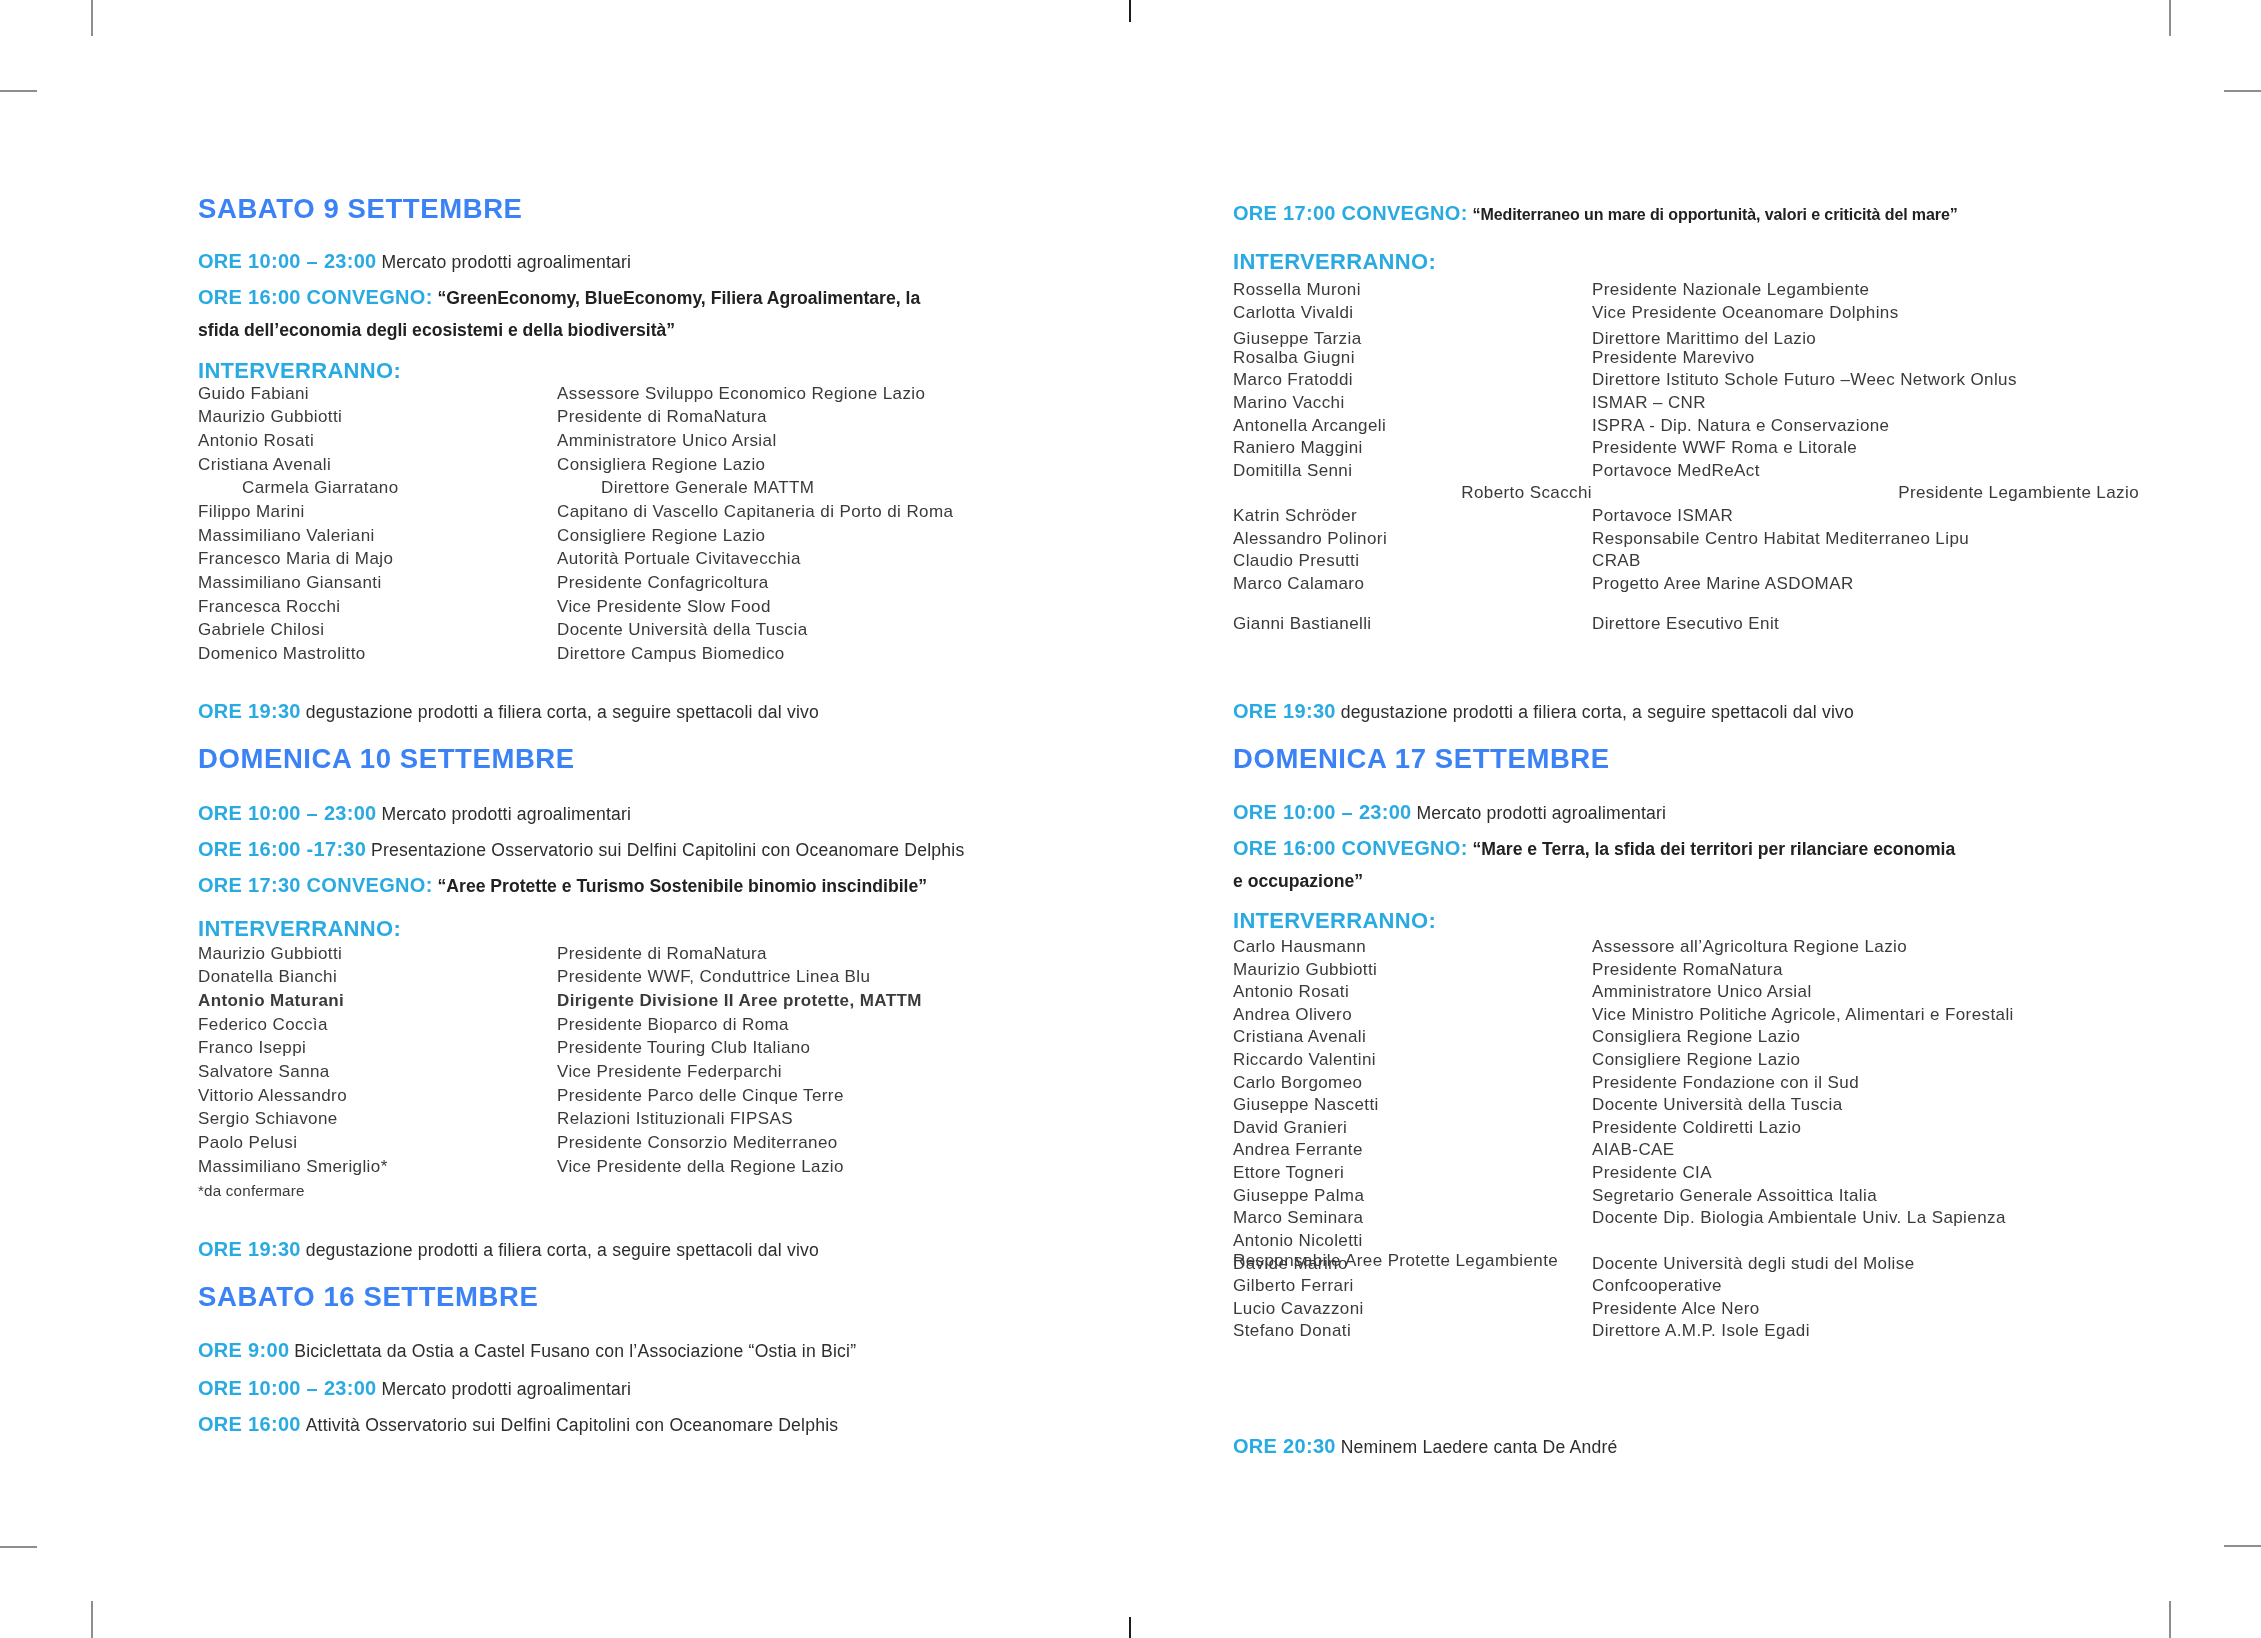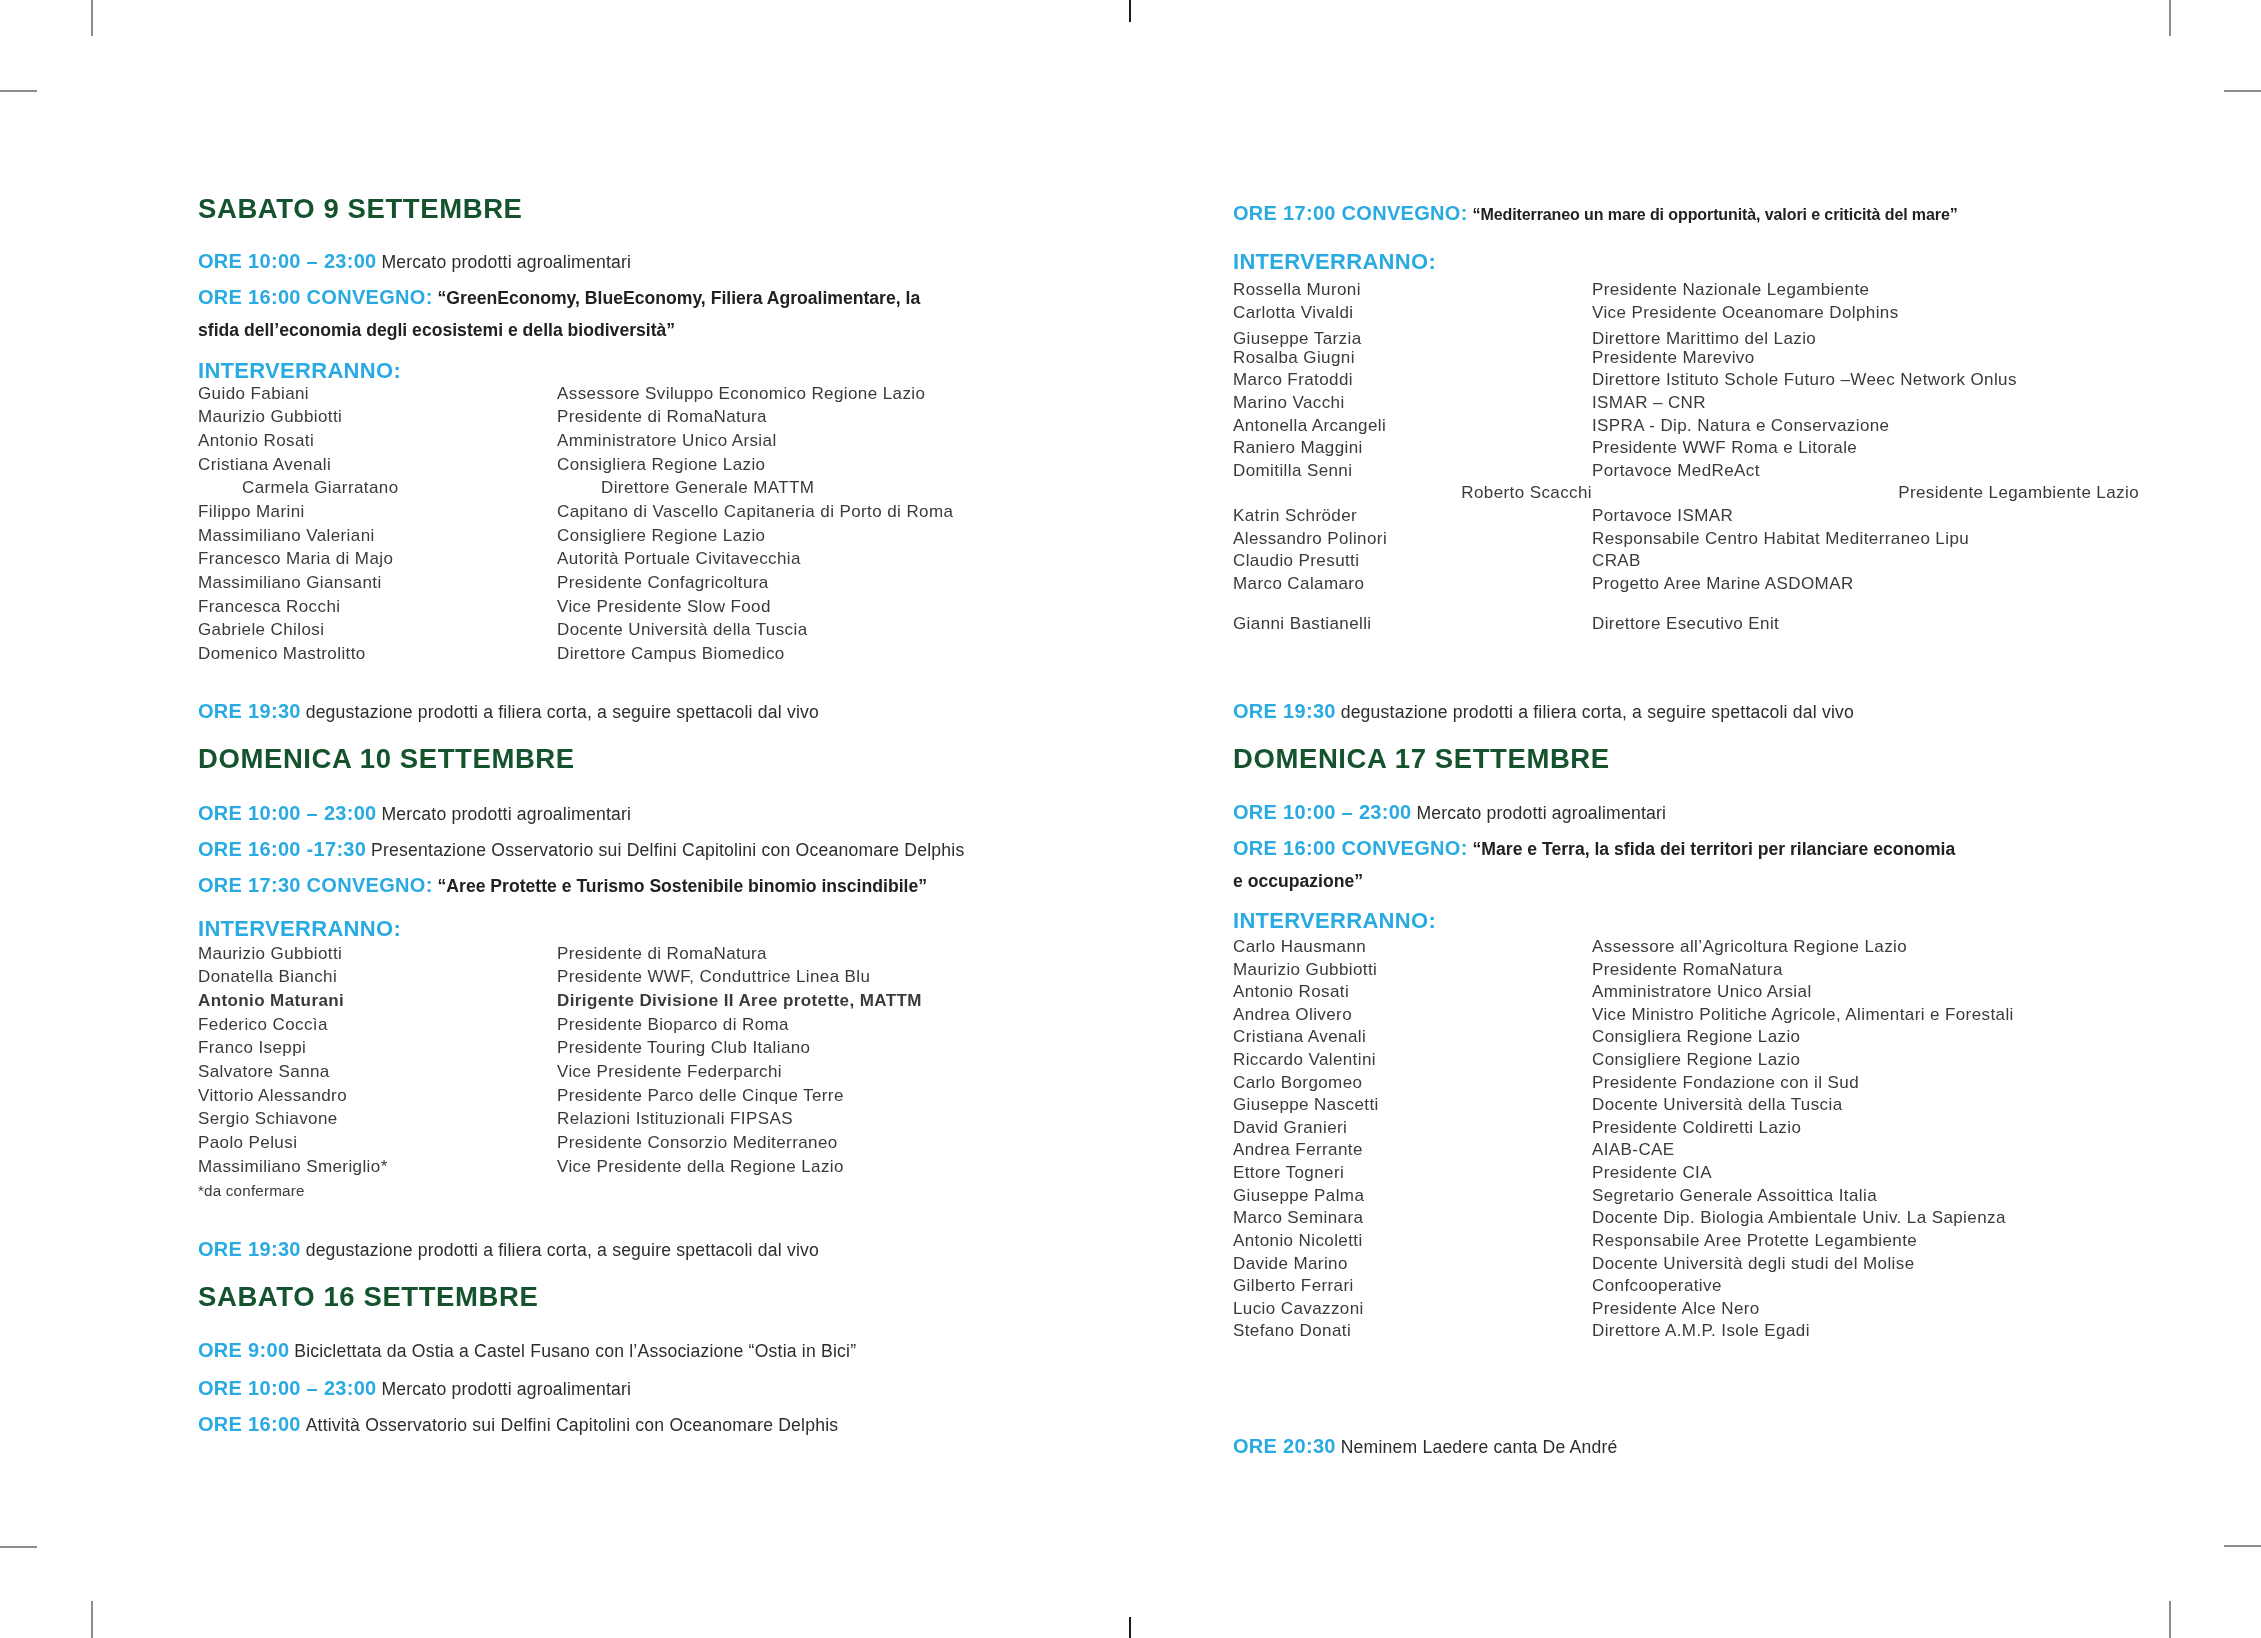--- a/index.html
+++ b/index.html
@@ -2,21 +2,21 @@
 <html style="font-size:9.4px"><head>
 <meta charset="utf-8">
 <style>
   html,body{margin:0;padding:0;background:#ffffff;}
   #page{position:relative;width:2261px;height:1638px;background:#ffffff;overflow:hidden;
         font-family:"Liberation Sans","DejaVu Sans",sans-serif;}
   .col{position:absolute;top:0;height:100%;}
   #col-left{left:198px;width:885px;}
   #col-right{left:1233px;width:906px;}
   .blk{position:absolute;left:0;margin:0;white-space:nowrap;}
-  .day{font-size:27.5px;font-weight:800;color:#14532d;letter-spacing:0.6px;}
+  .day{font-size:27.5px;font-weight:800;color:#3b82f6;letter-spacing:0.6px;}
   .sub{font-size:22px;font-weight:800;color:#29abe2;letter-spacing:0.3px;}
   .line{font-size:17.6px;color:#2b2a29;font-weight:400;line-height:32px;}
   .time{font-size:20px;font-weight:800;color:#29abe2;letter-spacing:0.3px;}
   .desc{font-weight:400;color:#2e2d2c;letter-spacing:0.2px;}
   .desc.b{font-weight:800;color:#222120;letter-spacing:0;}
   .desc.q{font-weight:800;color:#222120;font-size:16px;letter-spacing:-0.1px;}
   .people{position:absolute;left:0;width:100%;}
   .prow{position:absolute;left:0;width:100%;display:flex;font-size:17px;color:#3b3a39;
         font-weight:400;letter-spacing:0.4px;}
   .pname{flex:none;}
@@ -271,21 +271,21 @@
           <span class="prole">Presidente CIA</span>
         </div>
         <div class="prow" style="top: 249px;">
           <span class="pname">Giuseppe Palma</span>
           <span class="prole">Segretario Generale Assoittica Italia</span>
         </div>
         <div class="prow" style="top: 271px;">
           <span class="pname">Marco Seminara</span>
           <span class="prole">Docente Dip. Biologia Ambientale Univ. La Sapienza</span>
         </div>
-        <div class="prow" style="top: 294px;">
+        <div class="prow" style="top: 294px; flex-direction: column;">
           <span class="pname">Antonio Nicoletti</span>
           <span class="prole">Responsabile Aree Protette Legambiente</span>
         </div>
         <div class="prow" style="top: 317px;">
           <span class="pname">Davide Marino</span>
           <span class="prole">Docente Università degli studi del Molise</span>
         </div>
         <div class="prow" style="top: 339px;">
           <span class="pname">Gilberto Ferrari</span>
           <span class="prole">Confcooperative</span>

